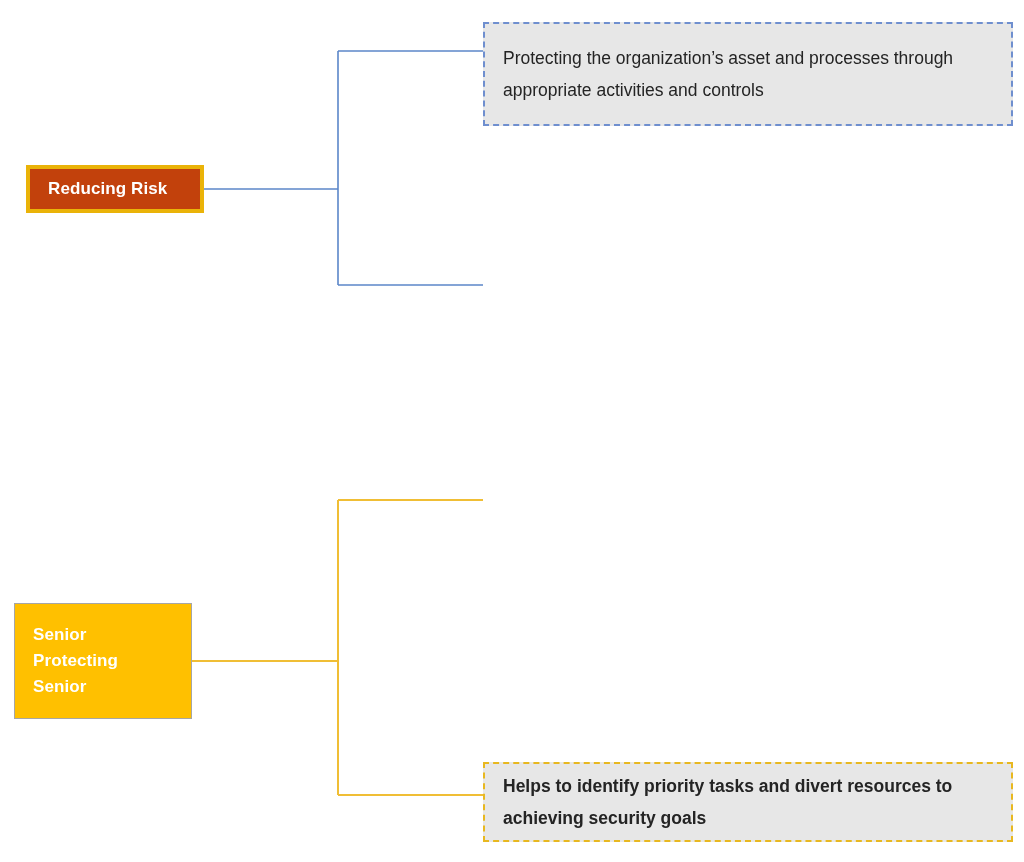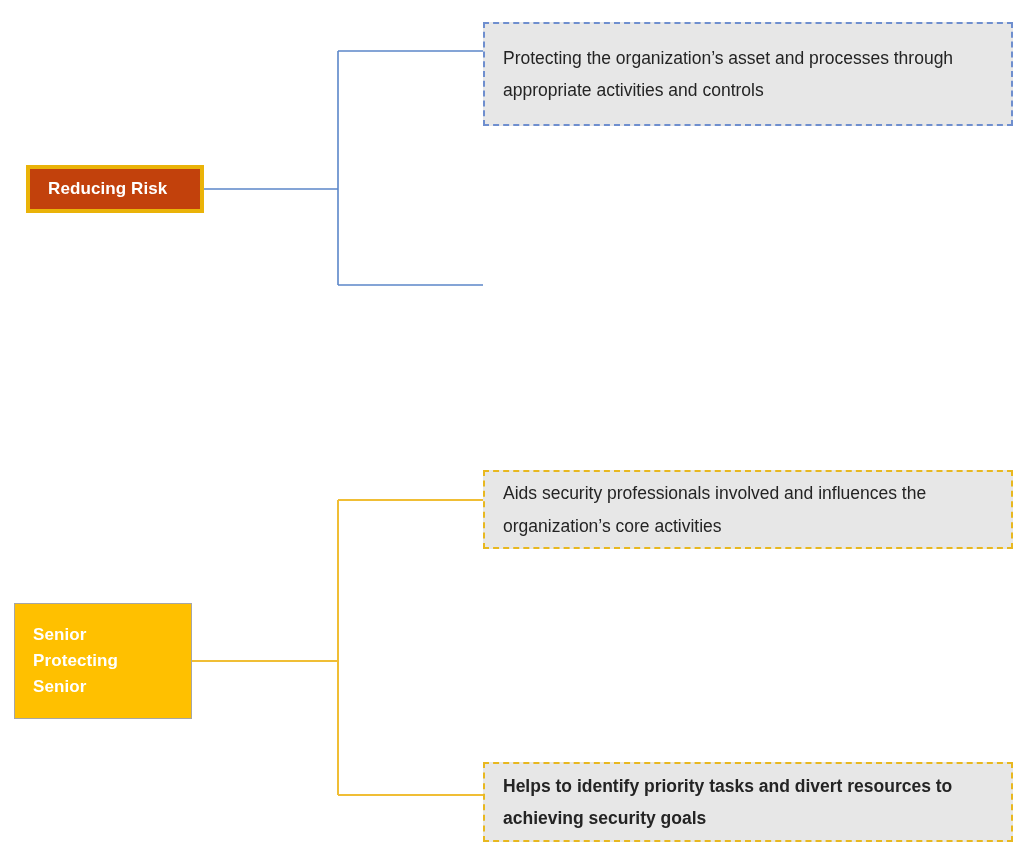--- a/index.html
+++ b/index.html
@@ -120,17 +120,16 @@
 
   <div class="root-node root-yellow">
     <span class="root-line">Senior</span>
     <span class="root-line">Protecting</span>
     <span class="root-line">Senior</span>
   </div>
 
   <div id="leaf-0" class="leaf-node leaf-blue">Protecting the organization’s asset and processes through appropriate activities and controls</div>
 
 
-  <div id="leaf-2" class="leaf-node leaf-yellow">Aids security professionals involved and influences the organization’s core activities</div>
 
   <div id="leaf-3" class="leaf-node leaf-yellow">Helps to identify priority tasks and divert resources to achieving security goals</div>
 
 </div>
 
 </body></html>

